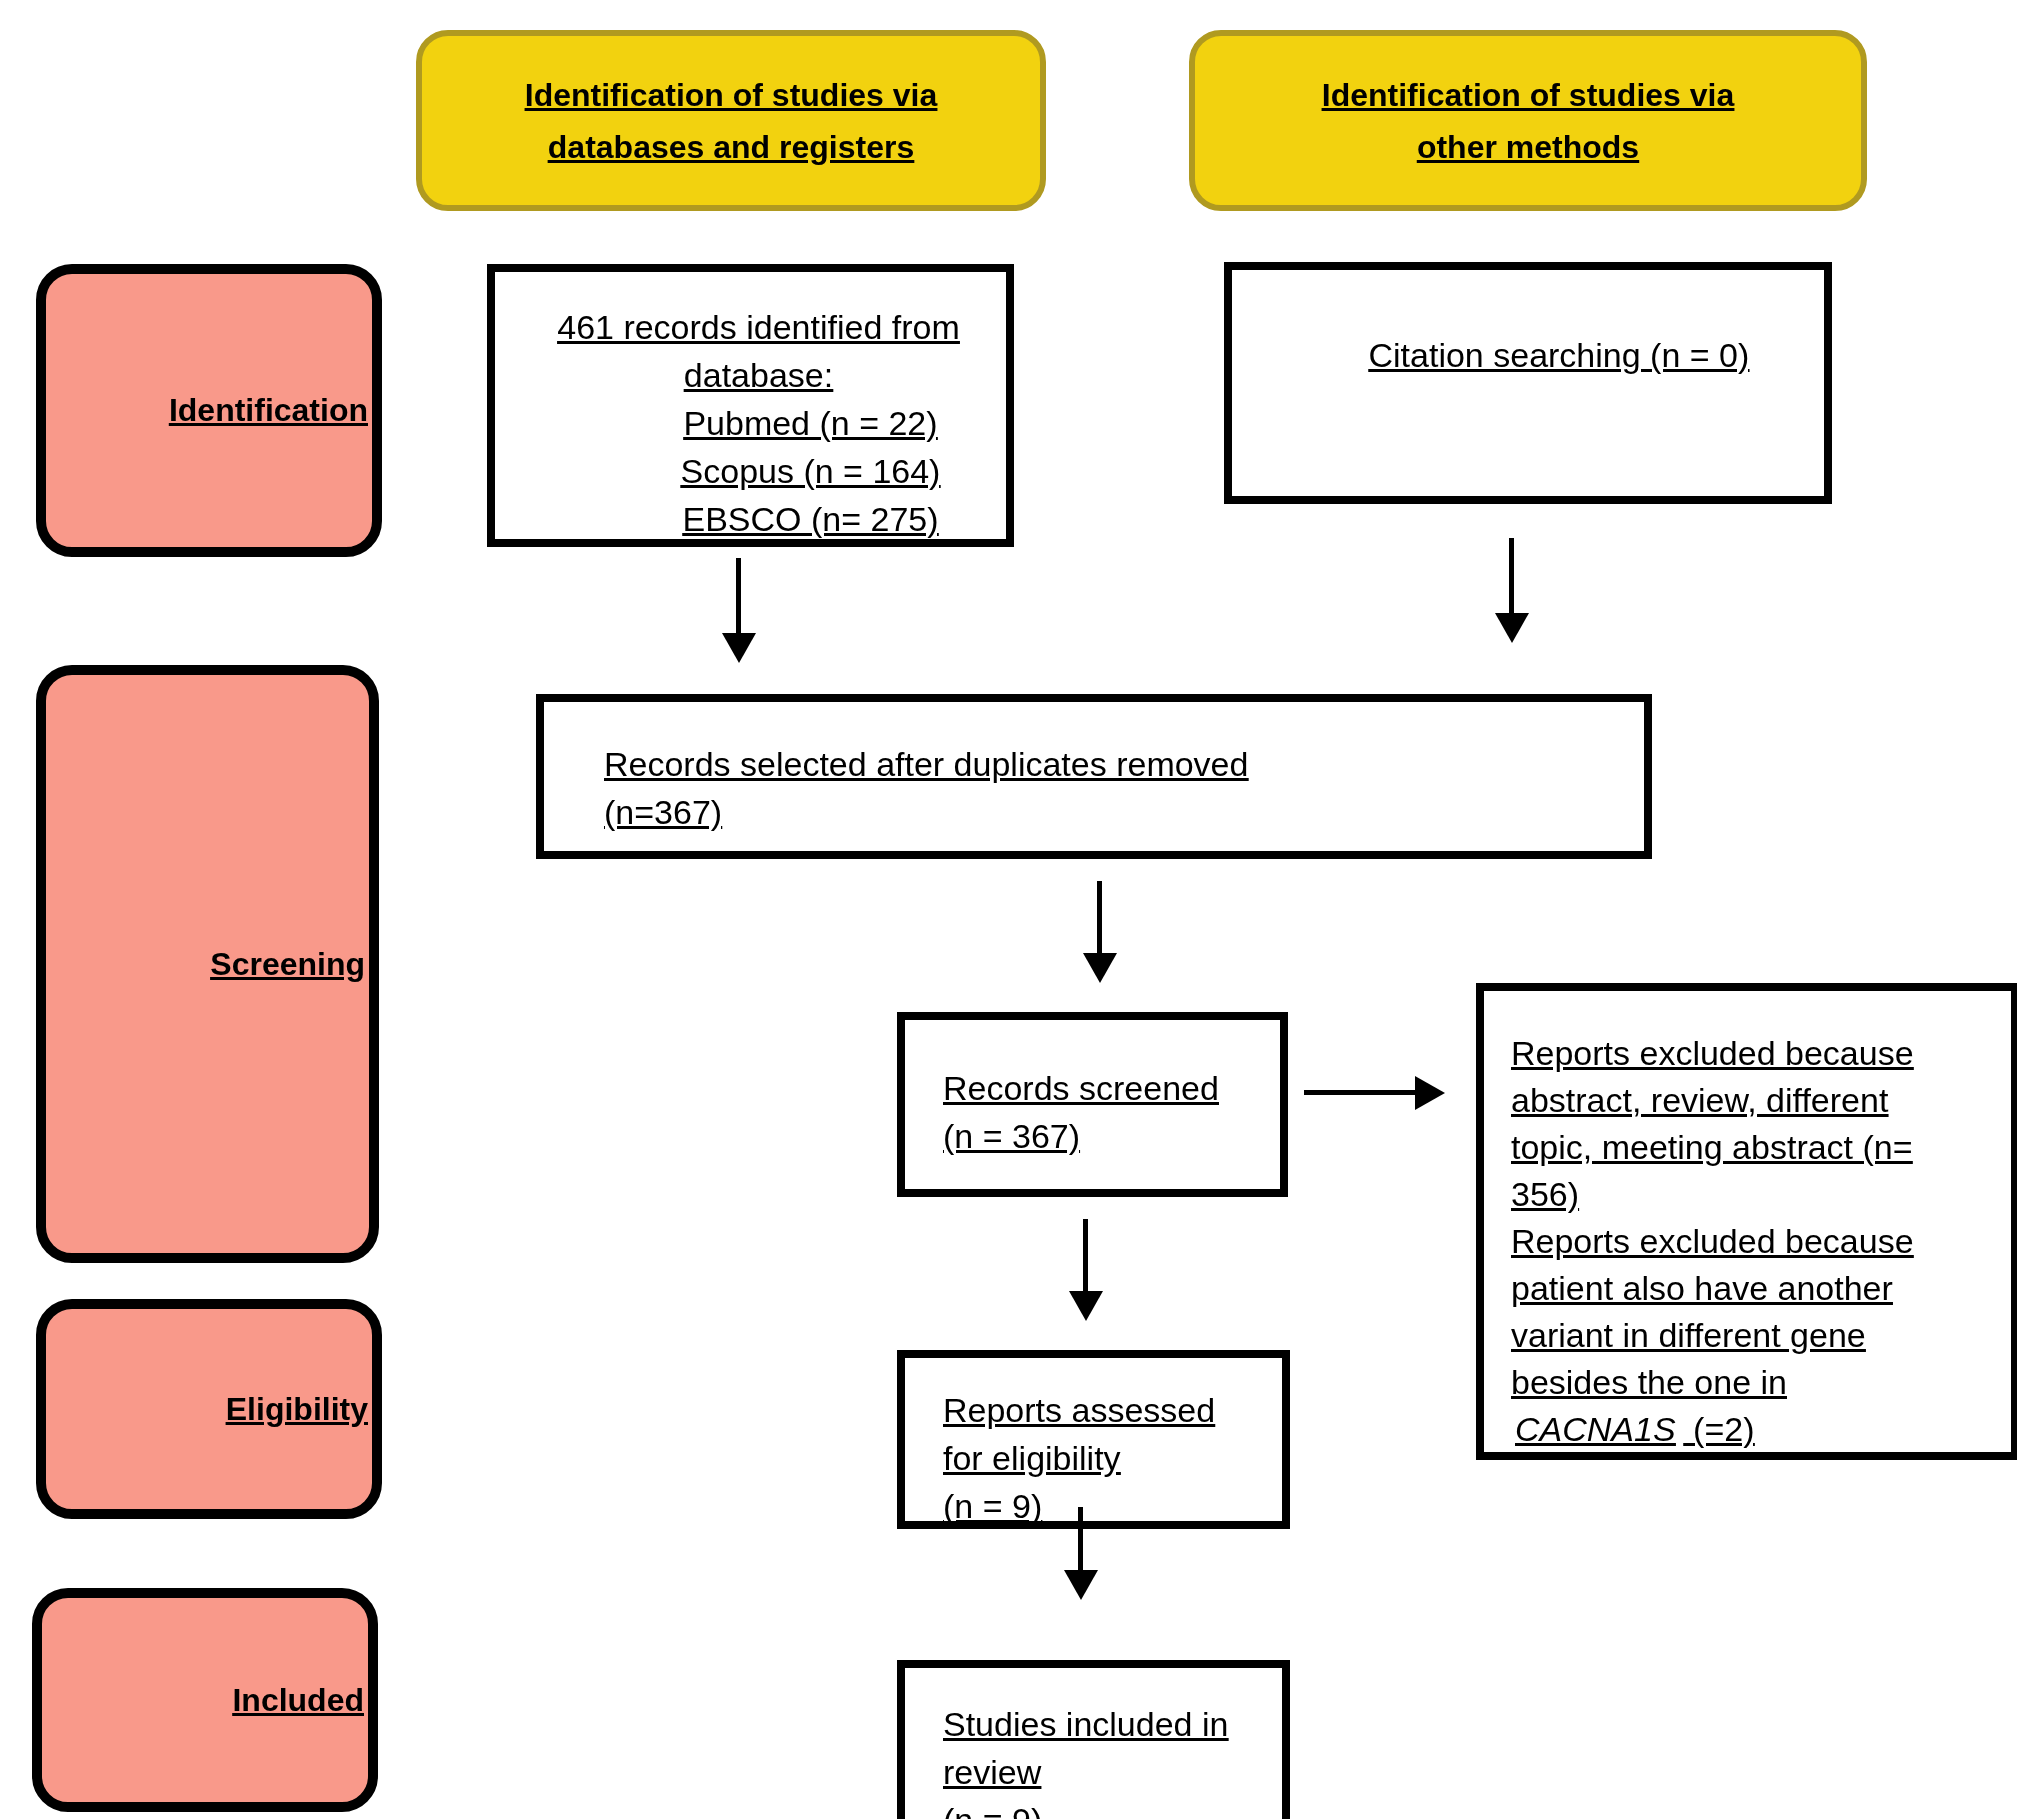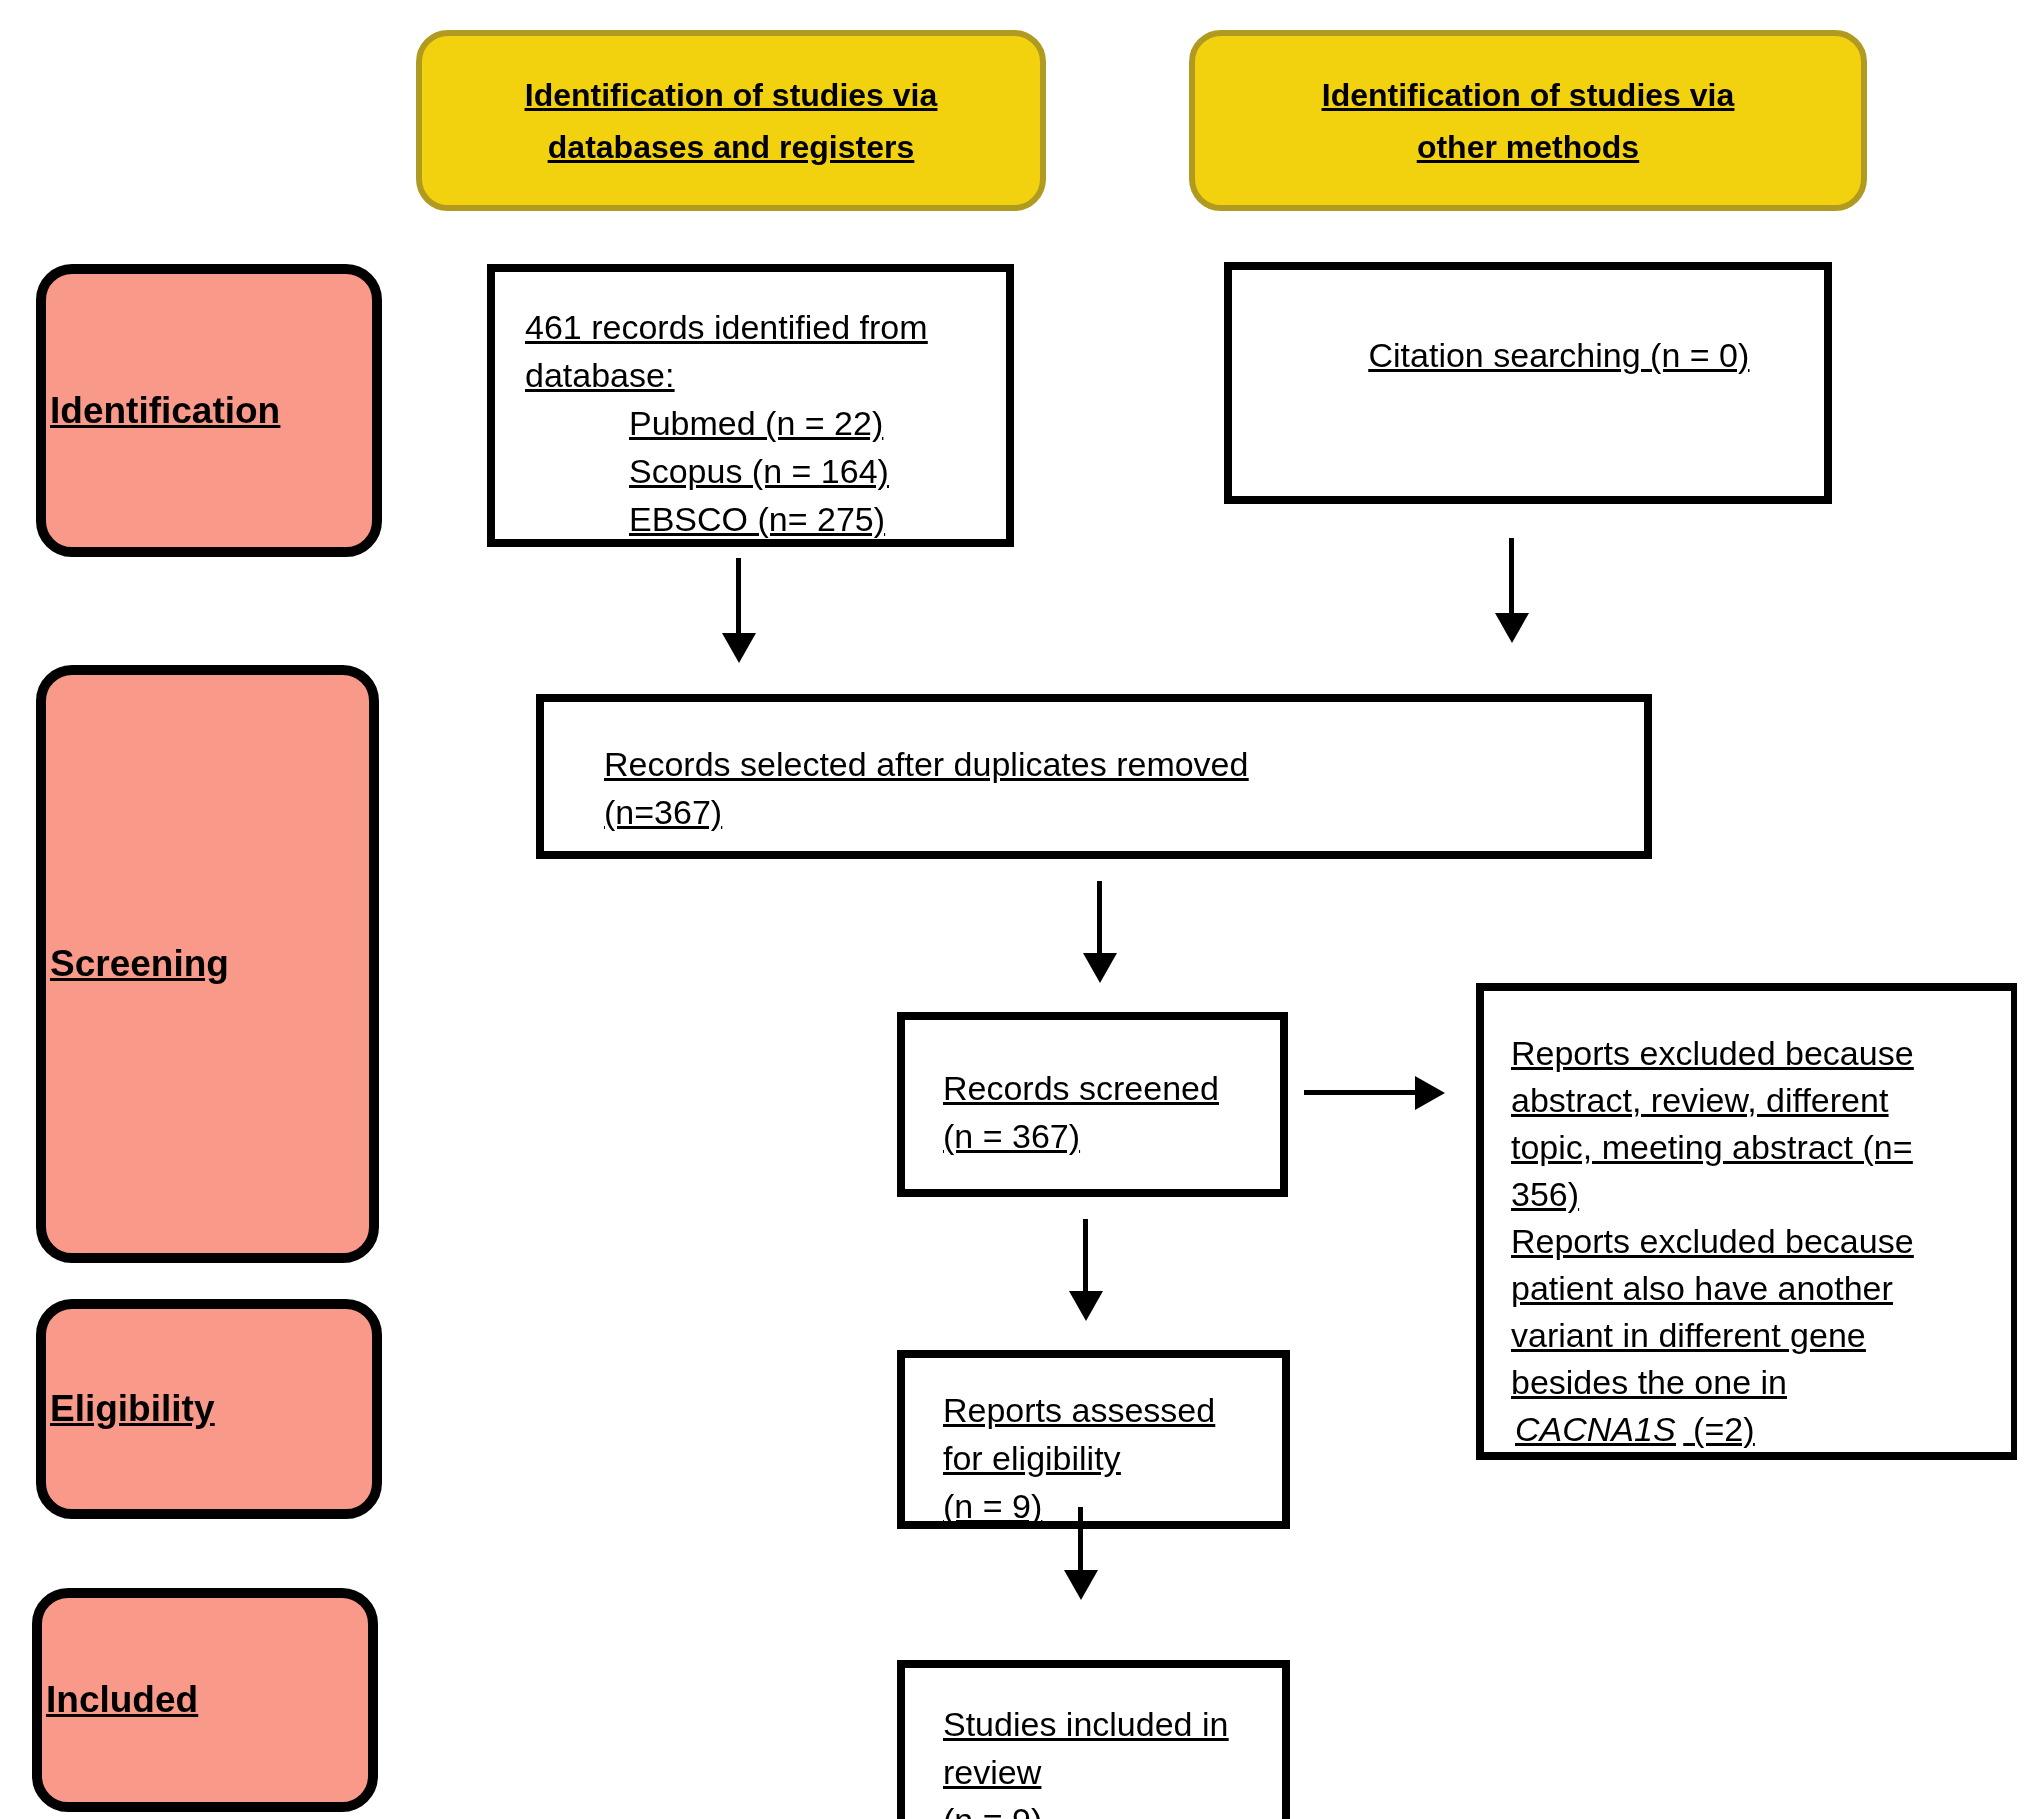--- a/index.html
+++ b/index.html
@@ -33,38 +33,38 @@
   #hdr-other { left: 1173px; top: 14.4px; width: 678px; height: 181px; }
 
   
   .stage {
     position: absolute;
     background: var(--stage-fill, #F9998A);
     border: 10px solid var(--stage-border, #000000);
     border-radius: 36px;
     display: flex;
     align-items: center;
-    justify-content: flex-start;
+    justify-content: flex-end;
     font-weight: bold;
-    font-size: 37px;
+    font-size: 32px;
   }
   #stage-identification { left: 20px; top: 248px;  width: 346px; height: 293px; }
   #stage-screening      { left: 20px; top: 649px;  width: 343px; height: 598px; }
   #stage-eligibility    { left: 20px; top: 1283px; width: 346px; height: 220px; }
   #stage-included       { left: 16px; top: 1572px; width: 346px; height: 224px; }
 
   
   .wbox {
     position: absolute;
     background: var(--box-fill, #ffffff);
     border: 8px solid var(--box-border, #000000);
     font-size: 34px;
     line-height: 44px;
   }
-  #box-a { left: 471px;  top: 248px;  width: 527px;  height: 283px; padding: 29px 10px 0 26px; }
+  #box-a { left: 471px;  top: 248px;  width: 527px;  height: 283px; padding: 29px 10px 0 26px; text-align: center; }
   #box-b { left: 1208px; top: 246px;  width: 608px;  height: 242px; padding: 59px 10px 0 21.5px; }
   #box-c { left: 520px;  top: 678px;  width: 1116px; height: 165px; padding: 36px 10px 0 56px; }
   #box-d { left: 881px; top: 996px; width: 391px;  height: 185px; padding: 42px 10px 0 34px; }
   #box-e { left: 1460px; top: 967px; width: 543px;  height: 477px; padding: 37px 7.2px 0 23px; line-height: 43px; }
   #box-f { left: 881px; top: 1334px; width: 393px;  height: 179px; padding: 26px 10px 0 34px; }
   #box-g { left: 881px; top: 1644px; width: 393px;  height: 184px; padding: 30px 10px 0 34px; }
 
   .indent   { padding-left: 104px; }
   .indent-b { padding-left: 111px; }
   .italic   { font-style: italic; }

